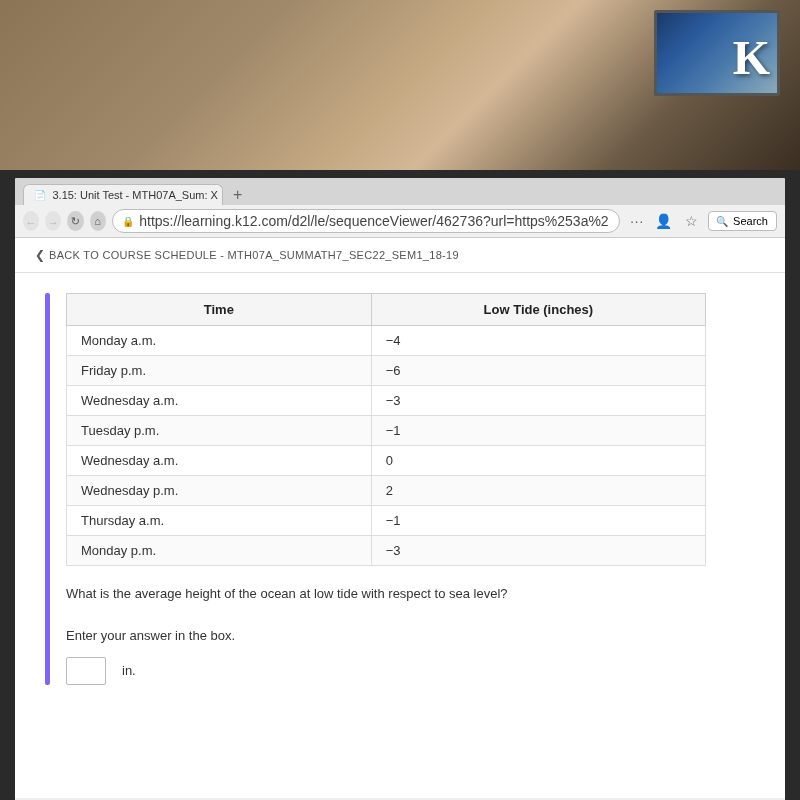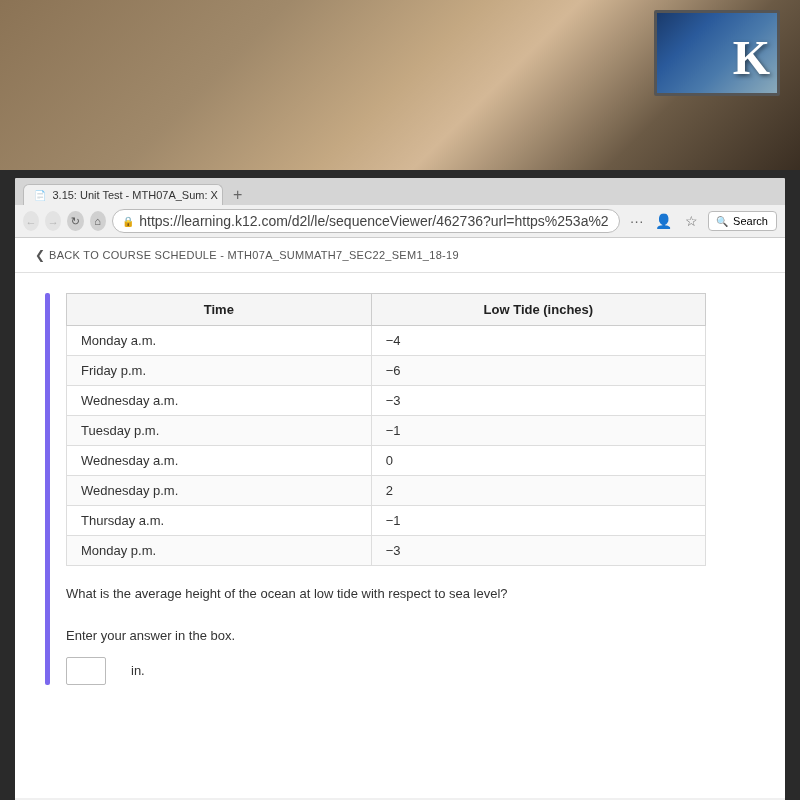--- a/index.html
+++ b/index.html
@@ -241,21 +241,21 @@
     }
     .instruction-text {
       font-size: 13px;
       color: #333;
       margin-bottom: 14px;
       margin-top: 24px;
     }
     .answer-row {
       display: flex;
       align-items: center;
-      gap: 25px;
+      gap: 16px;
     }
     .answer-input {
       width: 40px;
       height: 28px;
       border: 1px solid #bbb;
       border-radius: 2px;
       font-size: 13px;
       padding: 2px 4px;
     }
     .unit-label {

